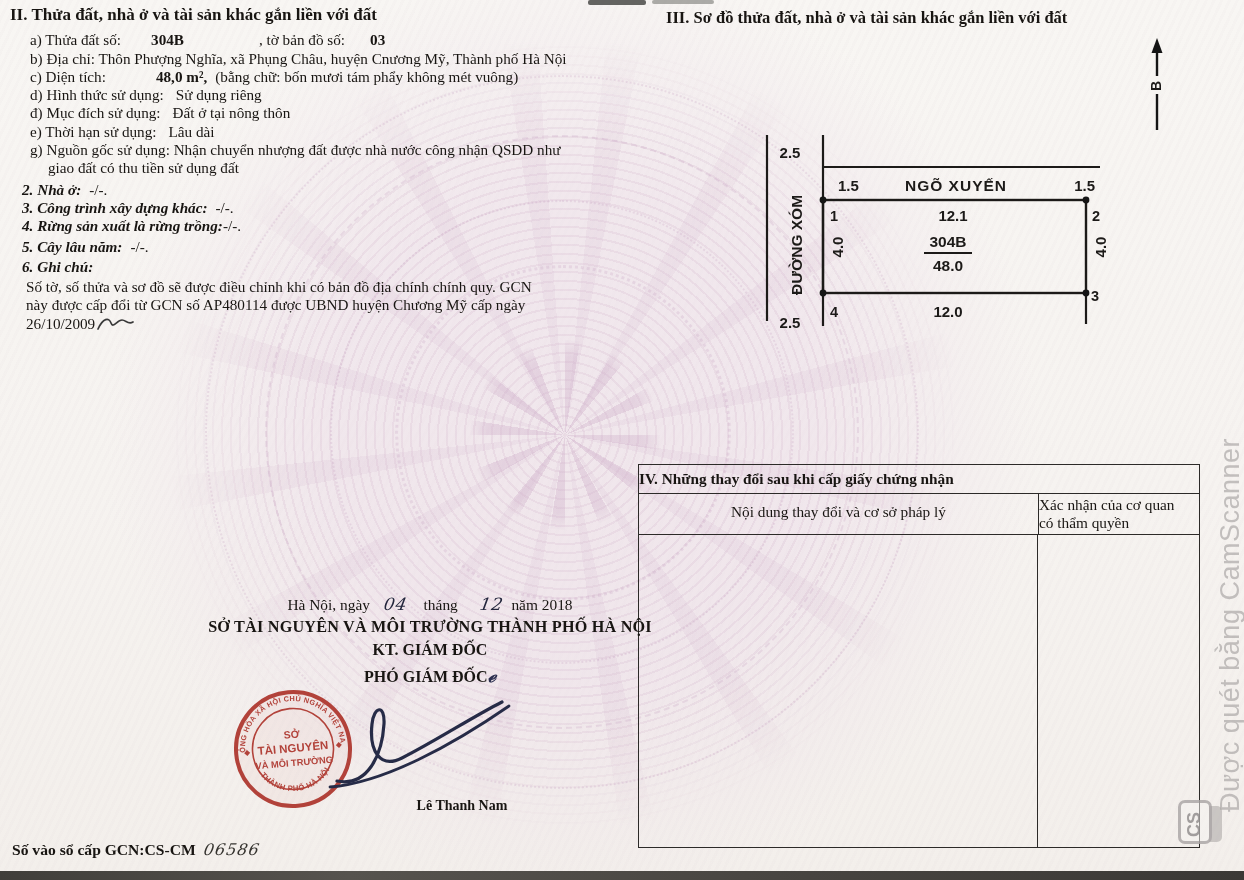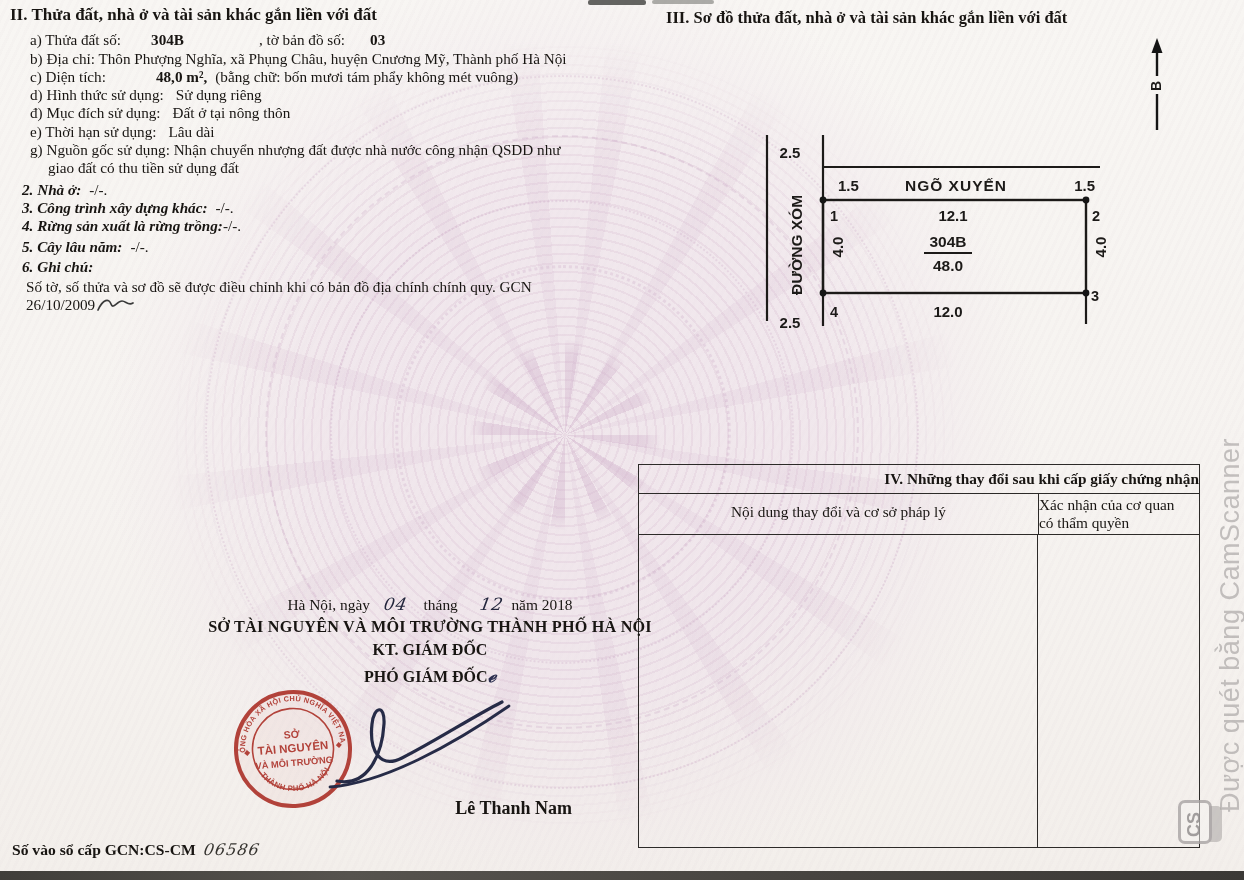--- a/index.html
+++ b/index.html
@@ -35,35 +35,35 @@
   .g30{display:inline-block;width:30px}.g50{display:inline-block;width:50px}
   .g75{display:inline-block;width:75px}
   .ink{font-family:"DejaVu Serif",serif;font-style:italic;color:#23263c;display:inline-block;
        transform:skewX(-10deg);font-size:17px;letter-spacing:1px;}
   
   #t3{position:absolute;left:666px;top:8px;width:560px;font-size:16.5px;font-weight:bold;}
   .diag-txt{font-family:"Liberation Sans",sans-serif;font-weight:bold;fill:#1c1a18;}
   
   #tbl4{position:absolute;left:638px;top:464px;width:562px;height:384px;border:1.6px solid #2c2a28;
         box-sizing:border-box;font-size:15.3px;}
-  .t4-title{height:28px;line-height:28px;text-align:right;font-weight:bold;border-bottom:1.4px solid #2c2a28;}
+  .t4-title{height:28px;line-height:28px;text-align:left;font-weight:bold;border-bottom:1.4px solid #2c2a28;}
   .t4-head{display:flex;height:40px;border-bottom:1.4px solid #2c2a28;}
   .t4-c1{width:399px;box-sizing:border-box;text-align:center;padding-top:9px;}
   .t4-c2{flex:1;border-left:1.4px solid #2c2a28;box-sizing:border-box;text-align:left;
          line-height:18px;padding-top:2px;}
   .t4-body{display:flex;height:313px;}
   .t4-b1{width:399px;border-right:1.4px solid #2c2a28;box-sizing:border-box;}
   
   #sig{position:absolute;left:170px;top:594px;width:520px;text-align:center;}
   .sig-date{font-size:15.4px;}
   .sig-agency{font-size:16.2px;font-weight:bold;margin-top:4px;letter-spacing:.2px;}
   .sig-role{font-size:16px;font-weight:bold;margin-top:4px;}
   .paraph{color:#2c3050;font-family:"DejaVu Serif",serif;font-style:italic;font-size:18px;}
-  #signer{position:absolute;left:352px;top:798px;width:220px;text-align:right;
-          font-size:18px;font-weight:bold;}
+  #signer{position:absolute;left:352px;top:798px;width:220px;text-align:center;
+          font-size:14px;font-weight:bold;}
   .stampwrap{position:absolute;left:232px;top:688px;width:122px;height:122px;transform:rotate(-5deg);}
   .st-c{fill:#b2423a;font-family:"Liberation Sans",sans-serif;font-weight:bold;text-anchor:middle;}
   .st-a{fill:#b2423a;font-family:"Liberation Sans",sans-serif;font-weight:bold;letter-spacing:.4px;}
   
   #foot{position:absolute;left:12px;top:840px;font-size:15.6px;font-weight:bold;}
   
   .wm-text{position:absolute;left:1215px;top:812px;width:450px;transform:rotate(-90deg);
     transform-origin:0 0;font-family:"Liberation Sans",sans-serif;font-size:27px;
     color:rgba(152,148,148,.55);letter-spacing:.5px;white-space:nowrap;}
   .wm-badge{position:absolute;left:1178px;top:800px;width:34px;height:44px;border-radius:7px;
@@ -119,20 +119,21 @@
       <span class="bi">3. Công trình xây dựng khác:</span><span class="g8"></span><span>-/-.</span>
     </div>
     <div class="ln ind1">
       <span class="bi">4. Rừng sản xuất là rừng trồng:</span><span>-/-.</span>
     </div>
     <div class="ln ind1 mt2">
       <span class="bi">5. Cây lâu năm:</span><span class="g8"></span><span>-/-.</span>
     </div>
     <div class="ln ind1 bi mt2">6. Ghi chú:</div>
     <div class="ln noteind mt2">Số tờ, số thửa và sơ đồ sẽ được điều chỉnh khi có bản đồ địa chính chính quy. GCN</div>
+    <div class="ln noteind">này được cấp đổi từ GCN số AP480114  được UBND huyện Chương Mỹ cấp ngày</div>
     <div class="ln noteind">
       <span>26/10/2009</span><svg width="40" height="18" style="vertical-align:-4px">
           <path d="M3 14 C8 3 14 2 16 8 C18 14 22 5 27 5 C31 5 33 10 38 7" stroke="#3a3a3a" stroke-width="1.7" fill="none" stroke-linecap="round"></path>
         </svg>
     </div>
   </div>
 
   <div id="t3">III. Sơ đồ thửa đất, nhà ở và tài sản khác gắn liền với đất</div>
 
   <svg class="abs" style="left:1140px;top:38px;" width="40" height="100">

